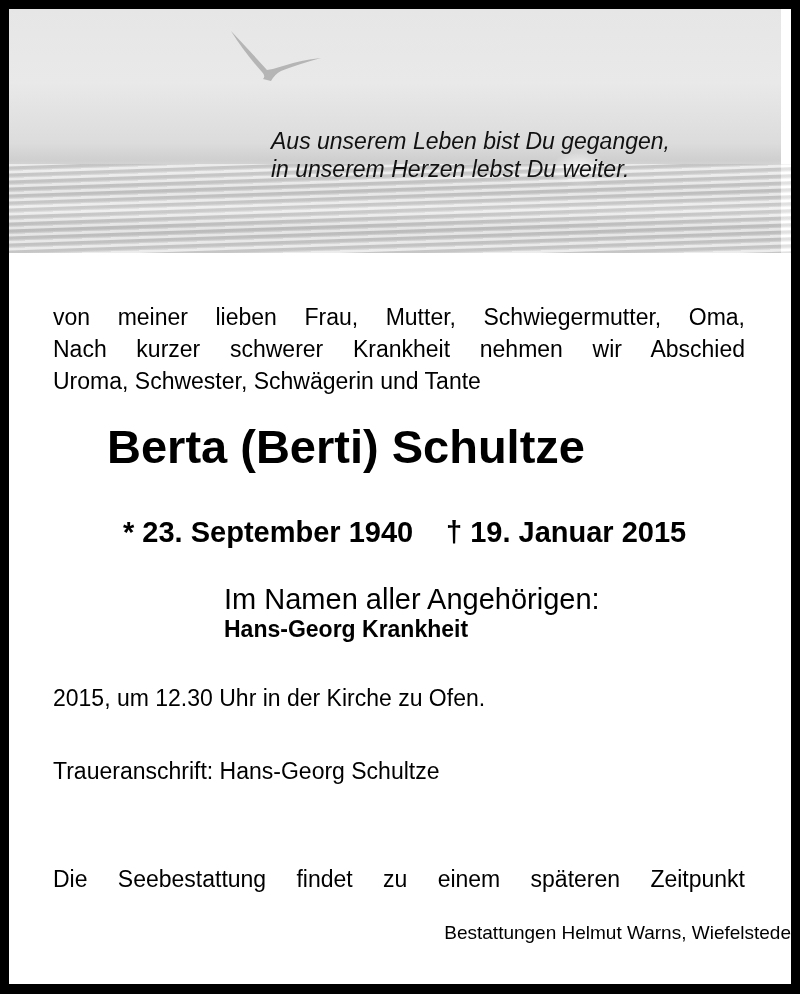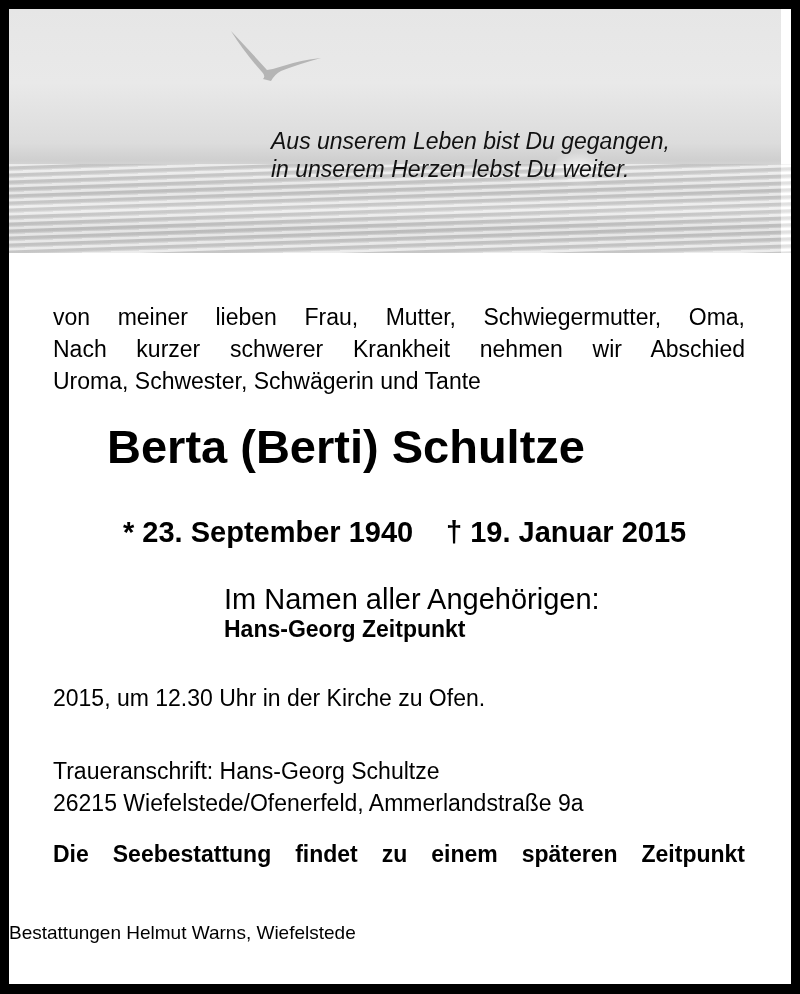--- a/index.html
+++ b/index.html
@@ -42,21 +42,21 @@
   .maiden {
     position: absolute; left: 0; width: 782px; top: 470px; text-align: center;
     font-weight: bold; font-size: 23px; line-height: 30px;
   }
   .dates {
     position: absolute; top: 508px; font-weight: bold; font-size: 29px; line-height: 30px; white-space: nowrap;
   }
   .signoff { position: absolute; left: 215px; top: 575px; font-size: 29px; line-height: 30px; }
   .signoff-name { position: absolute; left: 215px; top: 604px; font-size: 23px; line-height: 32px; font-weight: bold; }
   .footer {
-    position: absolute; left: 0; width: 782px; top: 911px; text-align: left;
+    position: absolute; left: 0; width: 782px; top: 911px; text-align: right;
     font-size: 19px; line-height: 26px;
   }
 </style>
 </head>
 <body>
 
 <div class="card">
   <div class="photo">
     <div class="waves"></div>
     <svg class="bird" viewBox="0 0 110 60">
@@ -72,29 +72,28 @@
     <span class="line">von meiner lieben Frau, Mutter, Schwiegermutter, Oma,</span>
     <span class="line">Nach kurzer schwerer Krankheit nehmen wir Abschied</span>
     <span class="line last">Uroma, Schwester, Schwägerin und Tante</span>
   </div>
 
   <div class="name">Berta (Berti) Schultze</div>
   <div class="dates" style="left:114px;">* 23. September 1940</div>
   <div class="dates" style="left:437px;">† 19. Januar 2015</div>
 
   <div class="signoff">Im Namen aller Angehörigen:</div>
-  <div class="signoff-name">Hans-Georg Zeitpunkt</div>
+  <div class="signoff-name">Hans-Georg Krankheit</div>
 
   <div class="p" style="top:673px;">
     <span class="line last">2015, um 12.30 Uhr in der Kirche zu Ofen.</span>
   </div>
 
   <div class="p" style="top:746px;">
     <span class="line last">Traueranschrift: Hans-Georg Schultze</span>
-    <span class="line last">26215 Wiefelstede/Ofenerfeld, Ammerlandstraße 9a</span>
   </div>
 
-  <div class="p" style="top:829px;font-weight:bold;">
+  <div class="p" style="top:854px;">
     <span class="line">Die Seebestattung findet zu einem späteren Zeitpunkt</span>
   </div>
 
   <div class="footer">Bestattungen Helmut Warns, Wiefelstede</div>
 </div>
 
 </body></html>

